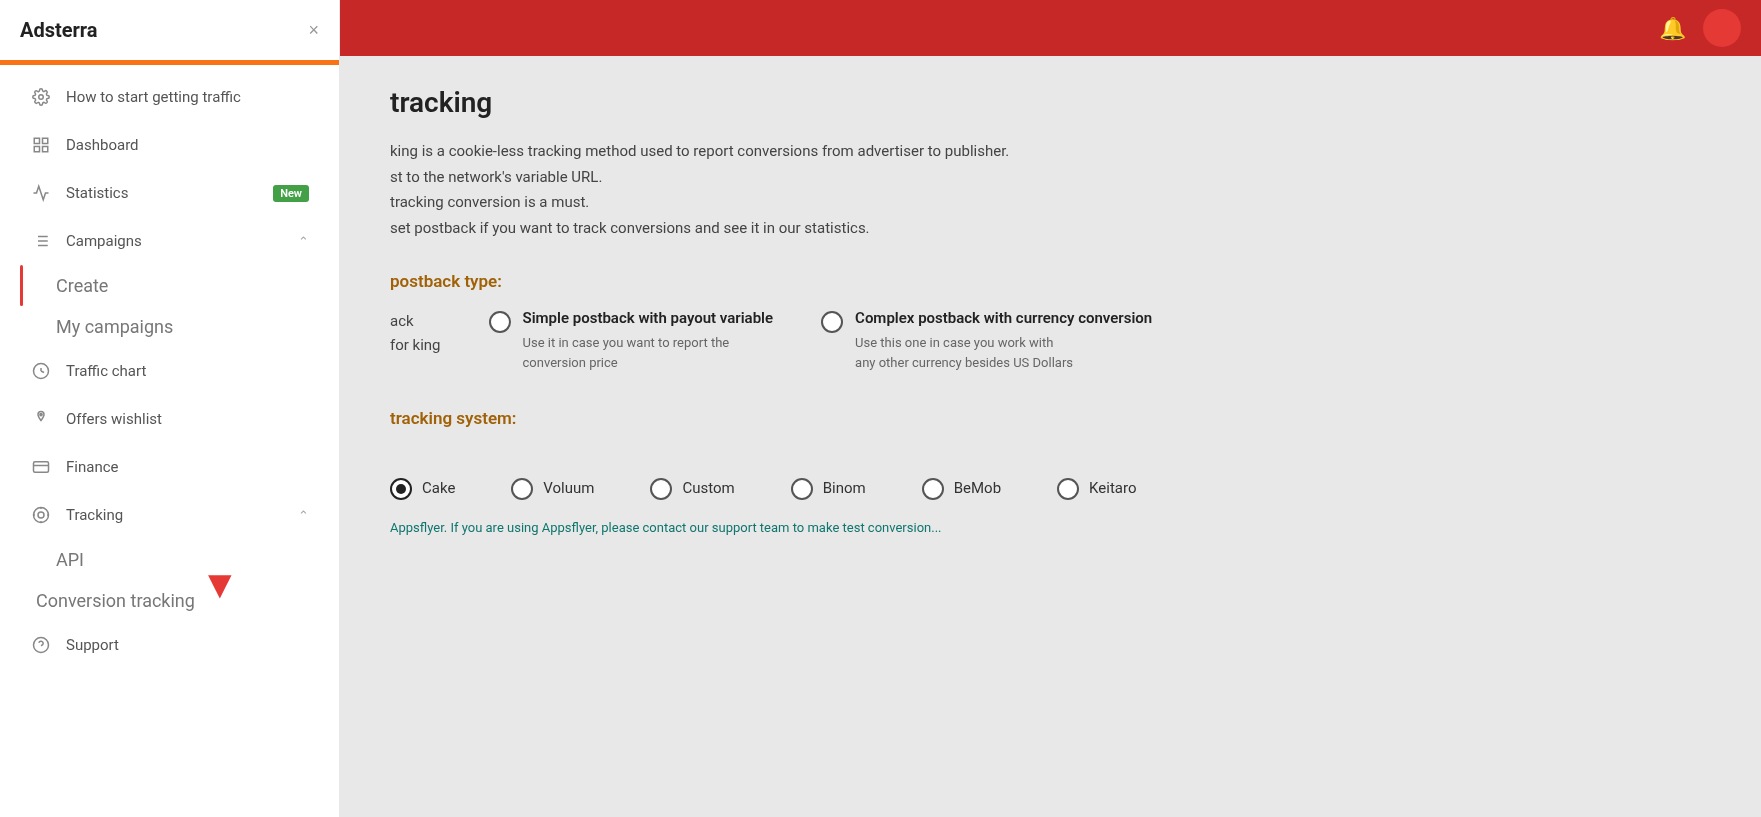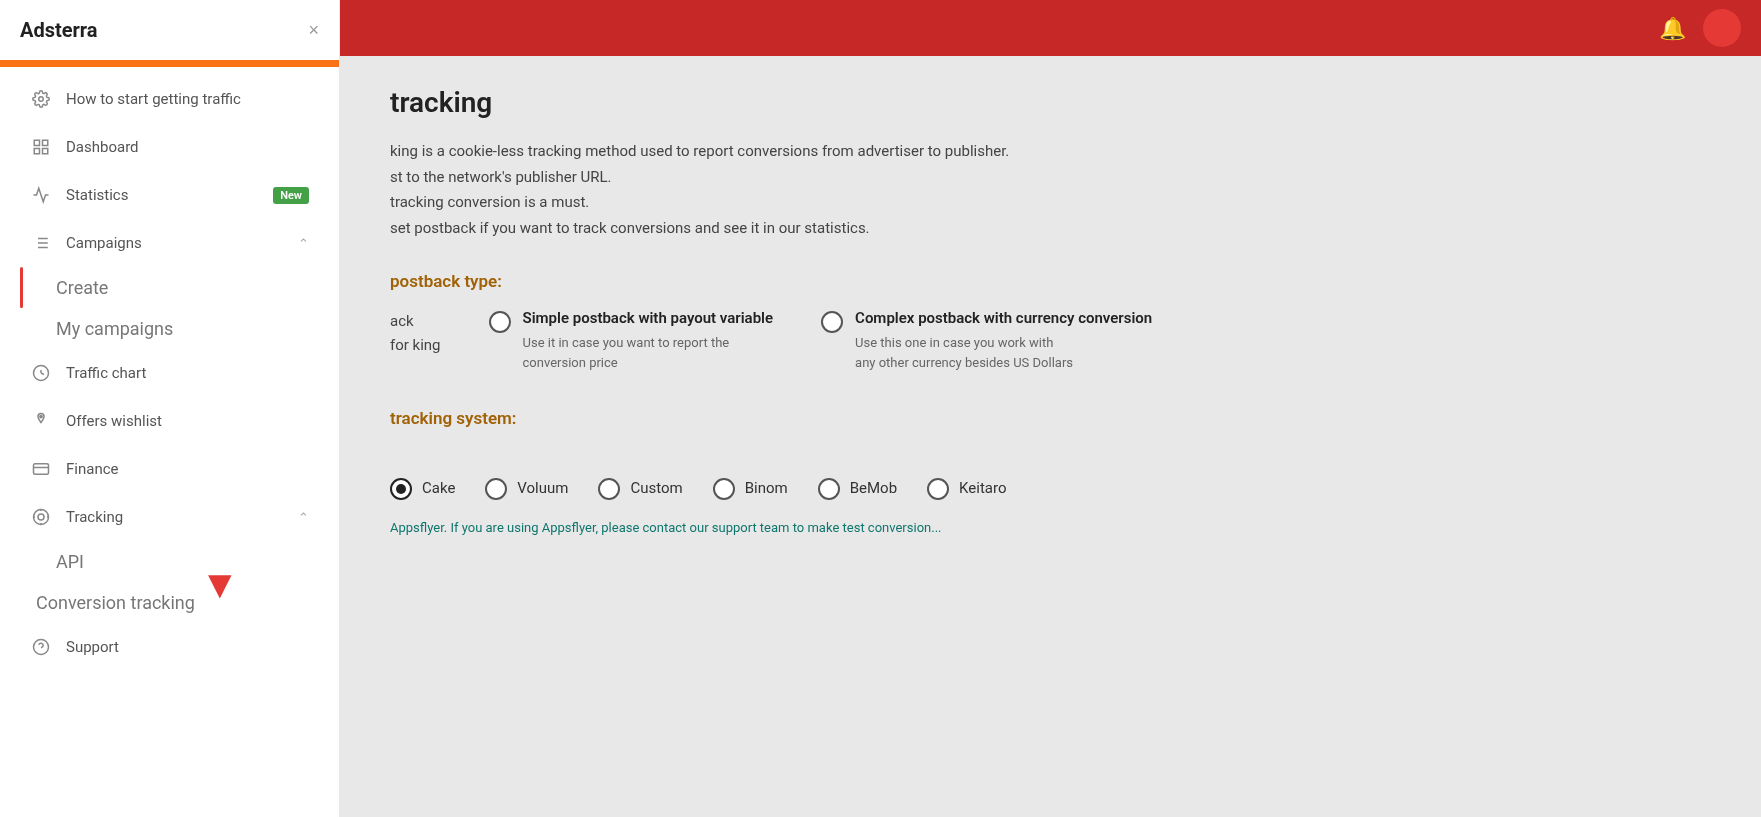--- a/index.html
+++ b/index.html
@@ -16,21 +16,21 @@
       border-right: 1px solid #e8e8e8;
       position: relative;
       z-index: 10;
     }
 
     .sidebar-header {
       display: flex;
       align-items: center;
       justify-content: space-between;
       padding: 18px 20px;
-      border-bottom: 7px solid #f97316;
+      border-bottom: 5px solid #f97316;
     }
 
     .sidebar-logo {
       font-size: 20px;
       font-weight: 700;
       color: #222;
     }
 
     .sidebar-close {
       cursor: pointer;
@@ -241,21 +241,21 @@
     }
 
     
     .tracking-system-section {
       margin-top: 10px;
     }
 
     .tracking-systems {
       display: flex;
       align-items: flex-end;
-      gap: 30px;
+      gap: 56px;
       flex-wrap: wrap;
       margin-top: 48px;
     }
 
     .tracking-system-option {
       display: flex;
       align-items: center;
       gap: 10px;
       cursor: pointer;
     }
@@ -415,21 +415,21 @@
   </header>
 
   <div class="main-body">
 
     <h1 class="page-title">
       <span>tracking</span>
     </h1>
 
     <div class="description-block">
       <div>king is a cookie-less tracking method used to report conversions from advertiser to publisher.</div>
-      <div>st to the network's publisher URL.</div>
+      <div>st to the network's variable URL.</div>
       <div>tracking conversion is a must.</div>
       <div>set postback if you want to track conversions and see it in our statistics.</div>
     </div>
 
     <div class="postback-section">
       <div class="section-label">postback type:</div>
       <div class="postback-options">
 
         <div>
           <div style="font-size:15px; color:#444; line-height:1.6;">

